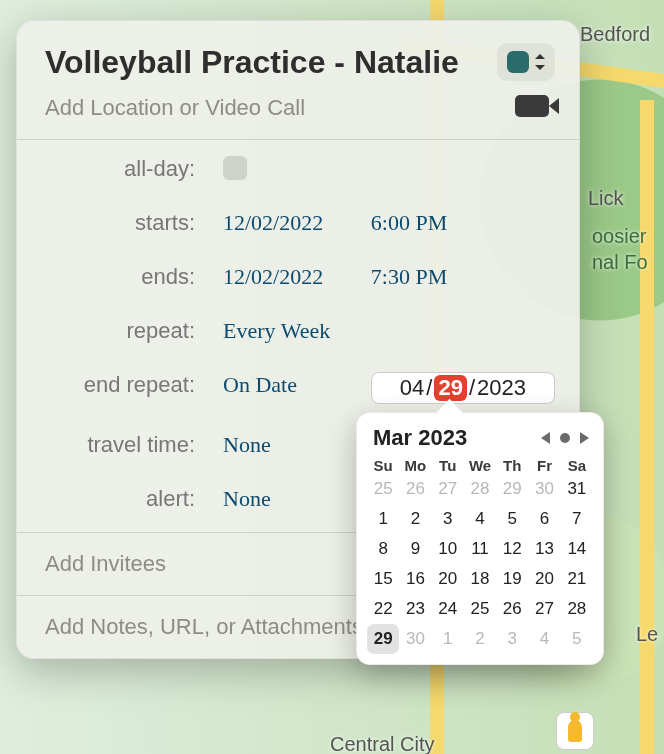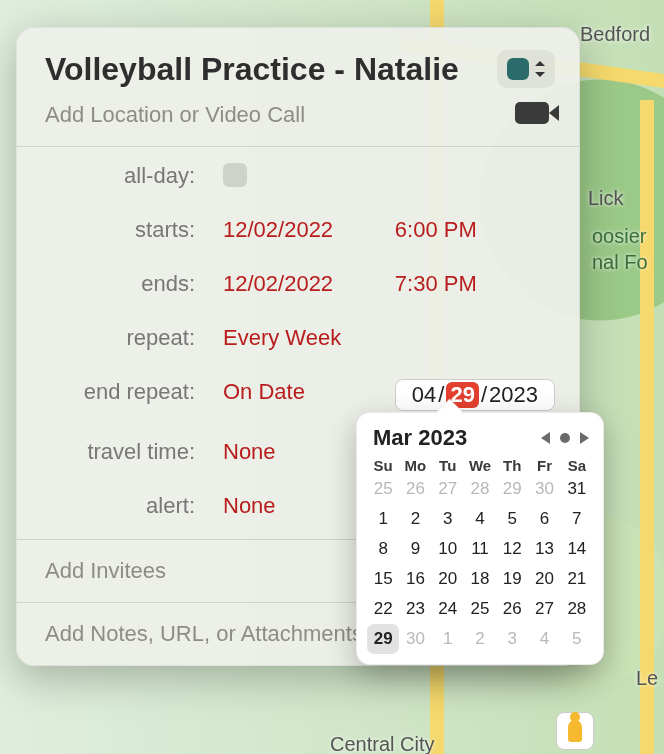--- a/index.html
+++ b/index.html
@@ -29,21 +29,21 @@
   }
   .road { position: absolute; background: #f5d96c; }
   .road.h1 { top: 58px; left: 400px; width: 300px; height: 14px; transform: rotate(8deg);}
   .road.v1 { top: -20px; left: 430px; width: 14px; height: 800px; }
   .road.v2 { top: 100px; left: 640px; width: 14px; height: 700px; }
 
   
   .event-popover {
     position: absolute;
     left: 16px;
-    top: 27px;
+    top: 20px;
     width: 564px;
     border-radius: 18px;
     background: rgba(236,239,232,0.96);
     box-shadow: 0 12px 40px rgba(0,0,0,0.25);
     border: 1px solid rgba(0,0,0,0.06);
     overflow: hidden;
   }
   .ev-header {
     padding: 22px 24px 14px 28px;
     display: flex;
@@ -112,31 +112,31 @@
     padding: 16px 24px 20px 28px;
     display: grid;
     grid-template-columns: 150px 1fr 1fr;
     row-gap: 14px;
     column-gap: 14px;
     font-size: 22px;
     color: #444;
     gap: 28px;
   }
   .lbl { text-align: right; color: #777; }
-  .val { color: #b91c1c; }
+  .val { color: #0c4a6e; font-family: Liberation Serif, serif; }
   .allday-check {
     width: 24px; height: 24px;
     border-radius: 6px;
     background: rgba(0,0,0,0.12);
   }
   .end-repeat-date {
     background: #fff;
     border: 1px solid #ccc;
     border-radius: 8px;
-    padding: 2px 16px;
+    padding: 2px 28px;
     display: inline-flex;
     font-size: 22px;
     color: #222;
     align-items: baseline;
     gap: 2px;
   }
   .hl-day {
     background: #e4402f;
     color: #fff;
     border-radius: 6px;
@@ -217,21 +217,21 @@
 <body>
 
 <div class="map-bg">
   <div class="road h1"></div>
   <div class="road v1"></div>
   <div class="road v2"></div>
   <span class="map-label" style="left:580px;top:16px">Bedford</span>
   <span class="map-label" style="left:588px;top:180px">Lick</span>
   <span class="map-label" style="left:592px;top:218px;color:#3a6e3a">oosier</span>
   <span class="map-label" style="left:592px;top:244px;color:#3a6e3a">nal Fo</span>
-  <span class="map-label" style="left:636px;top:660px">Le</span>
+  <span class="map-label" style="left:636px;top:616px">Le</span>
   <span class="map-label" style="left:330px;top:726px">Central City</span>
 </div>
 
 <div class="event-popover">
   <div class="ev-header">
     <div class="ev-title">Volleyball Practice - Natalie</div>
     <div class="cal-color">
       <div class="cal-swatch"></div>
       <div class="cal-caret"></div>
     </div>

